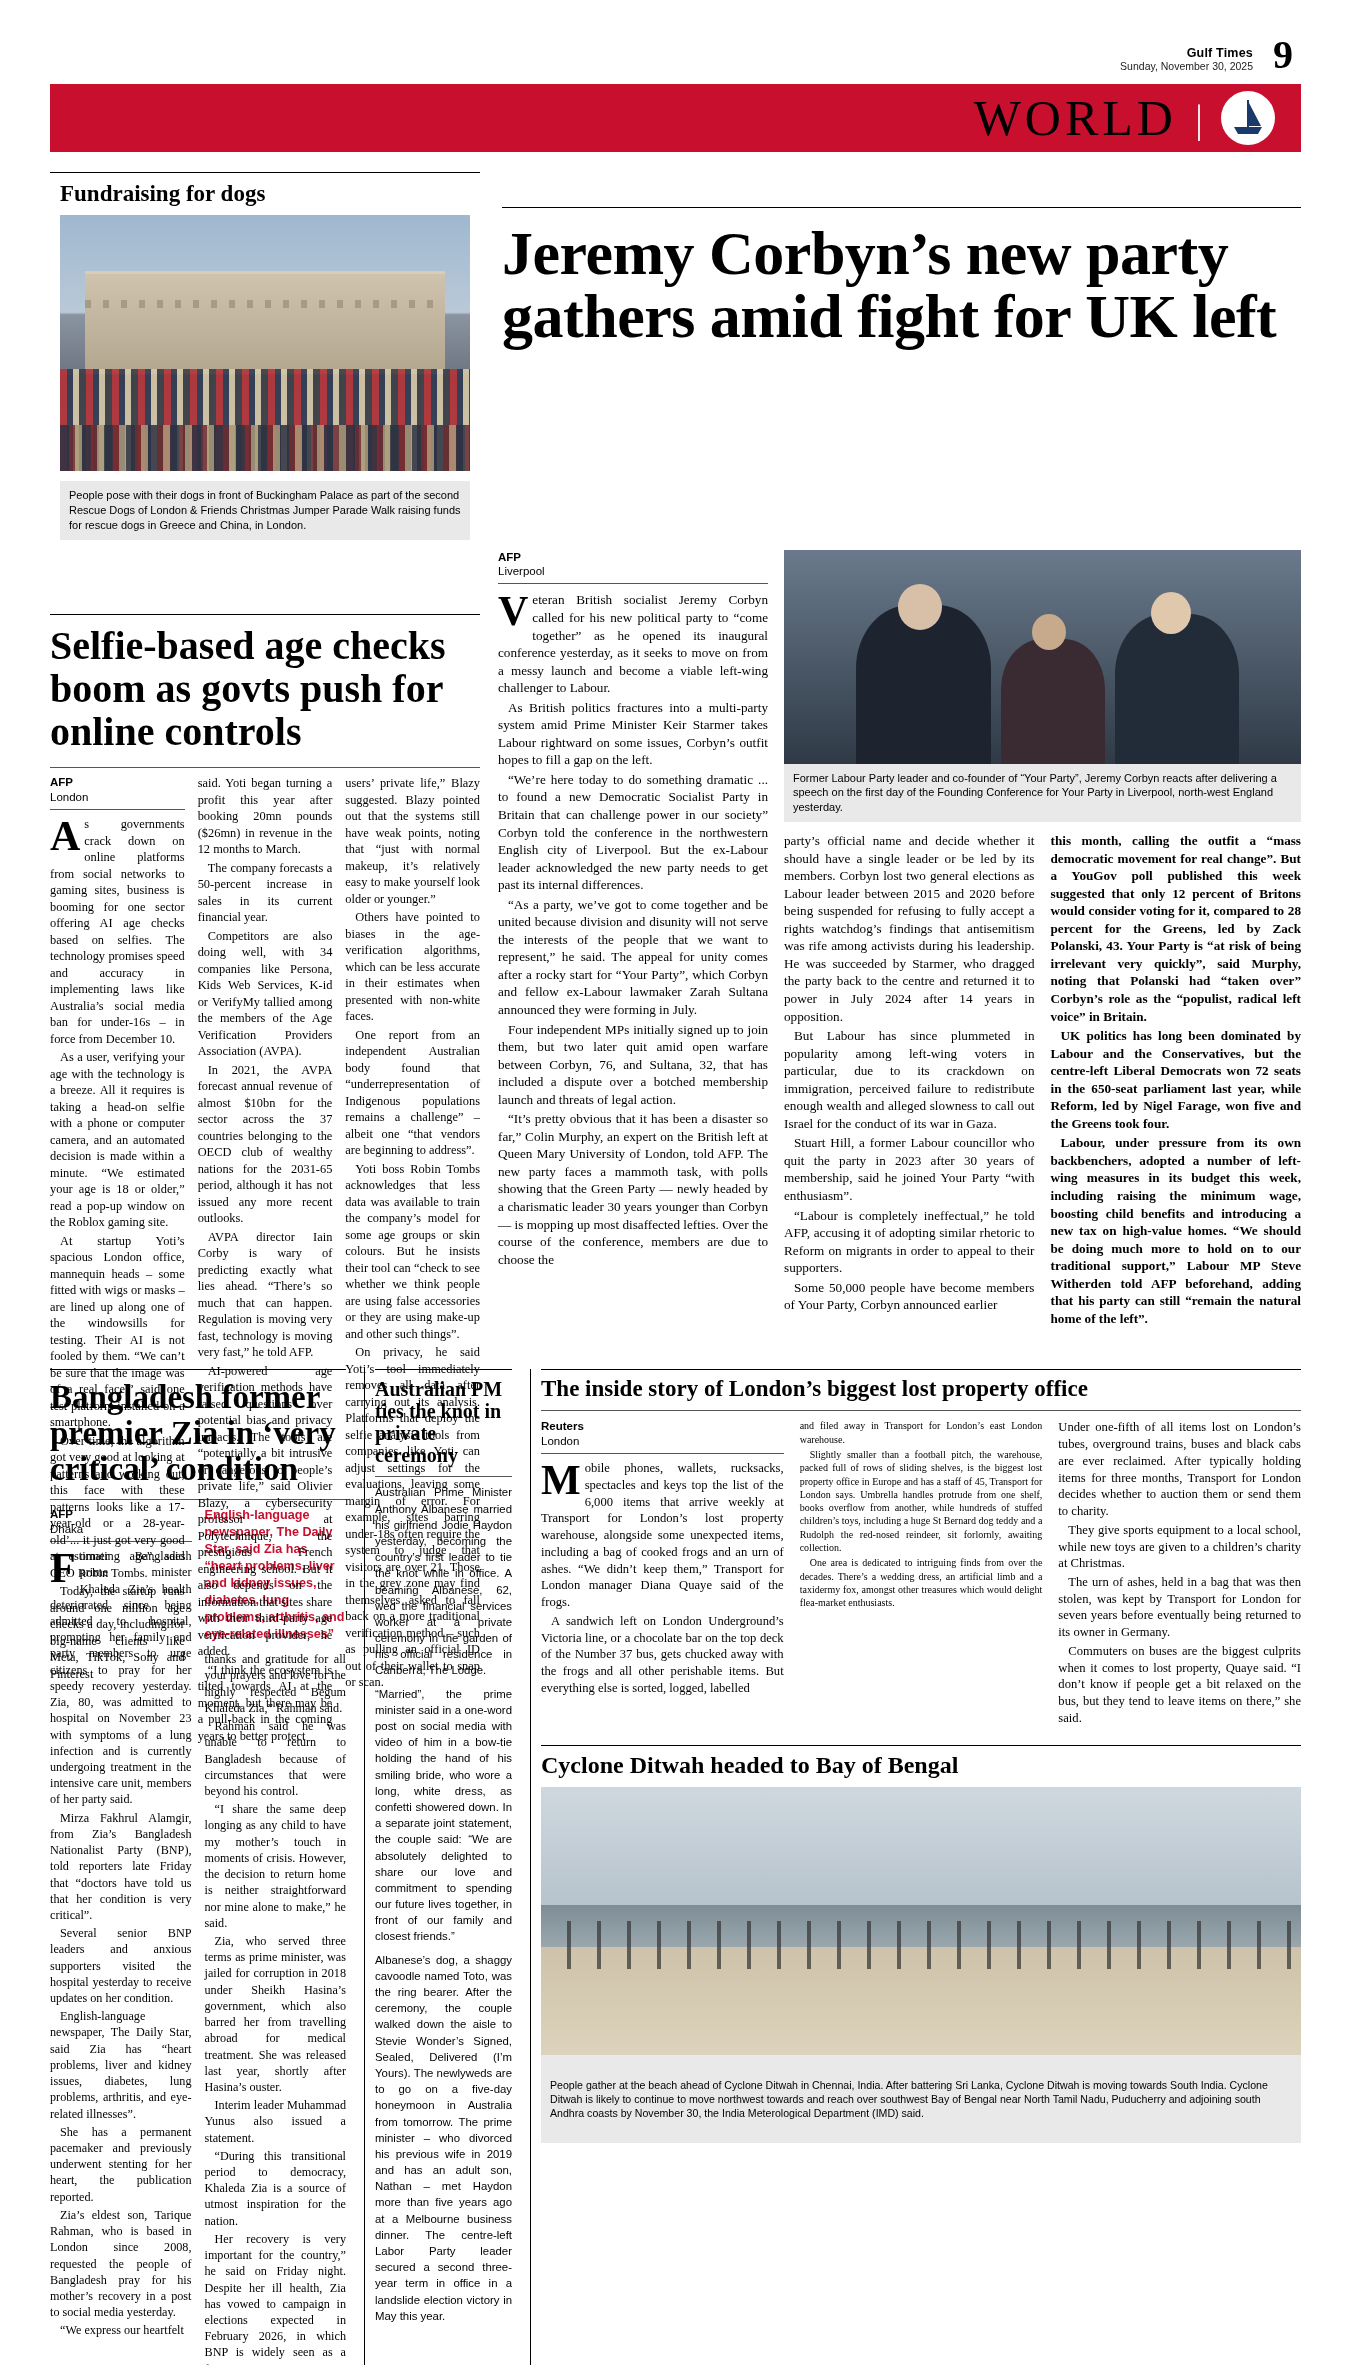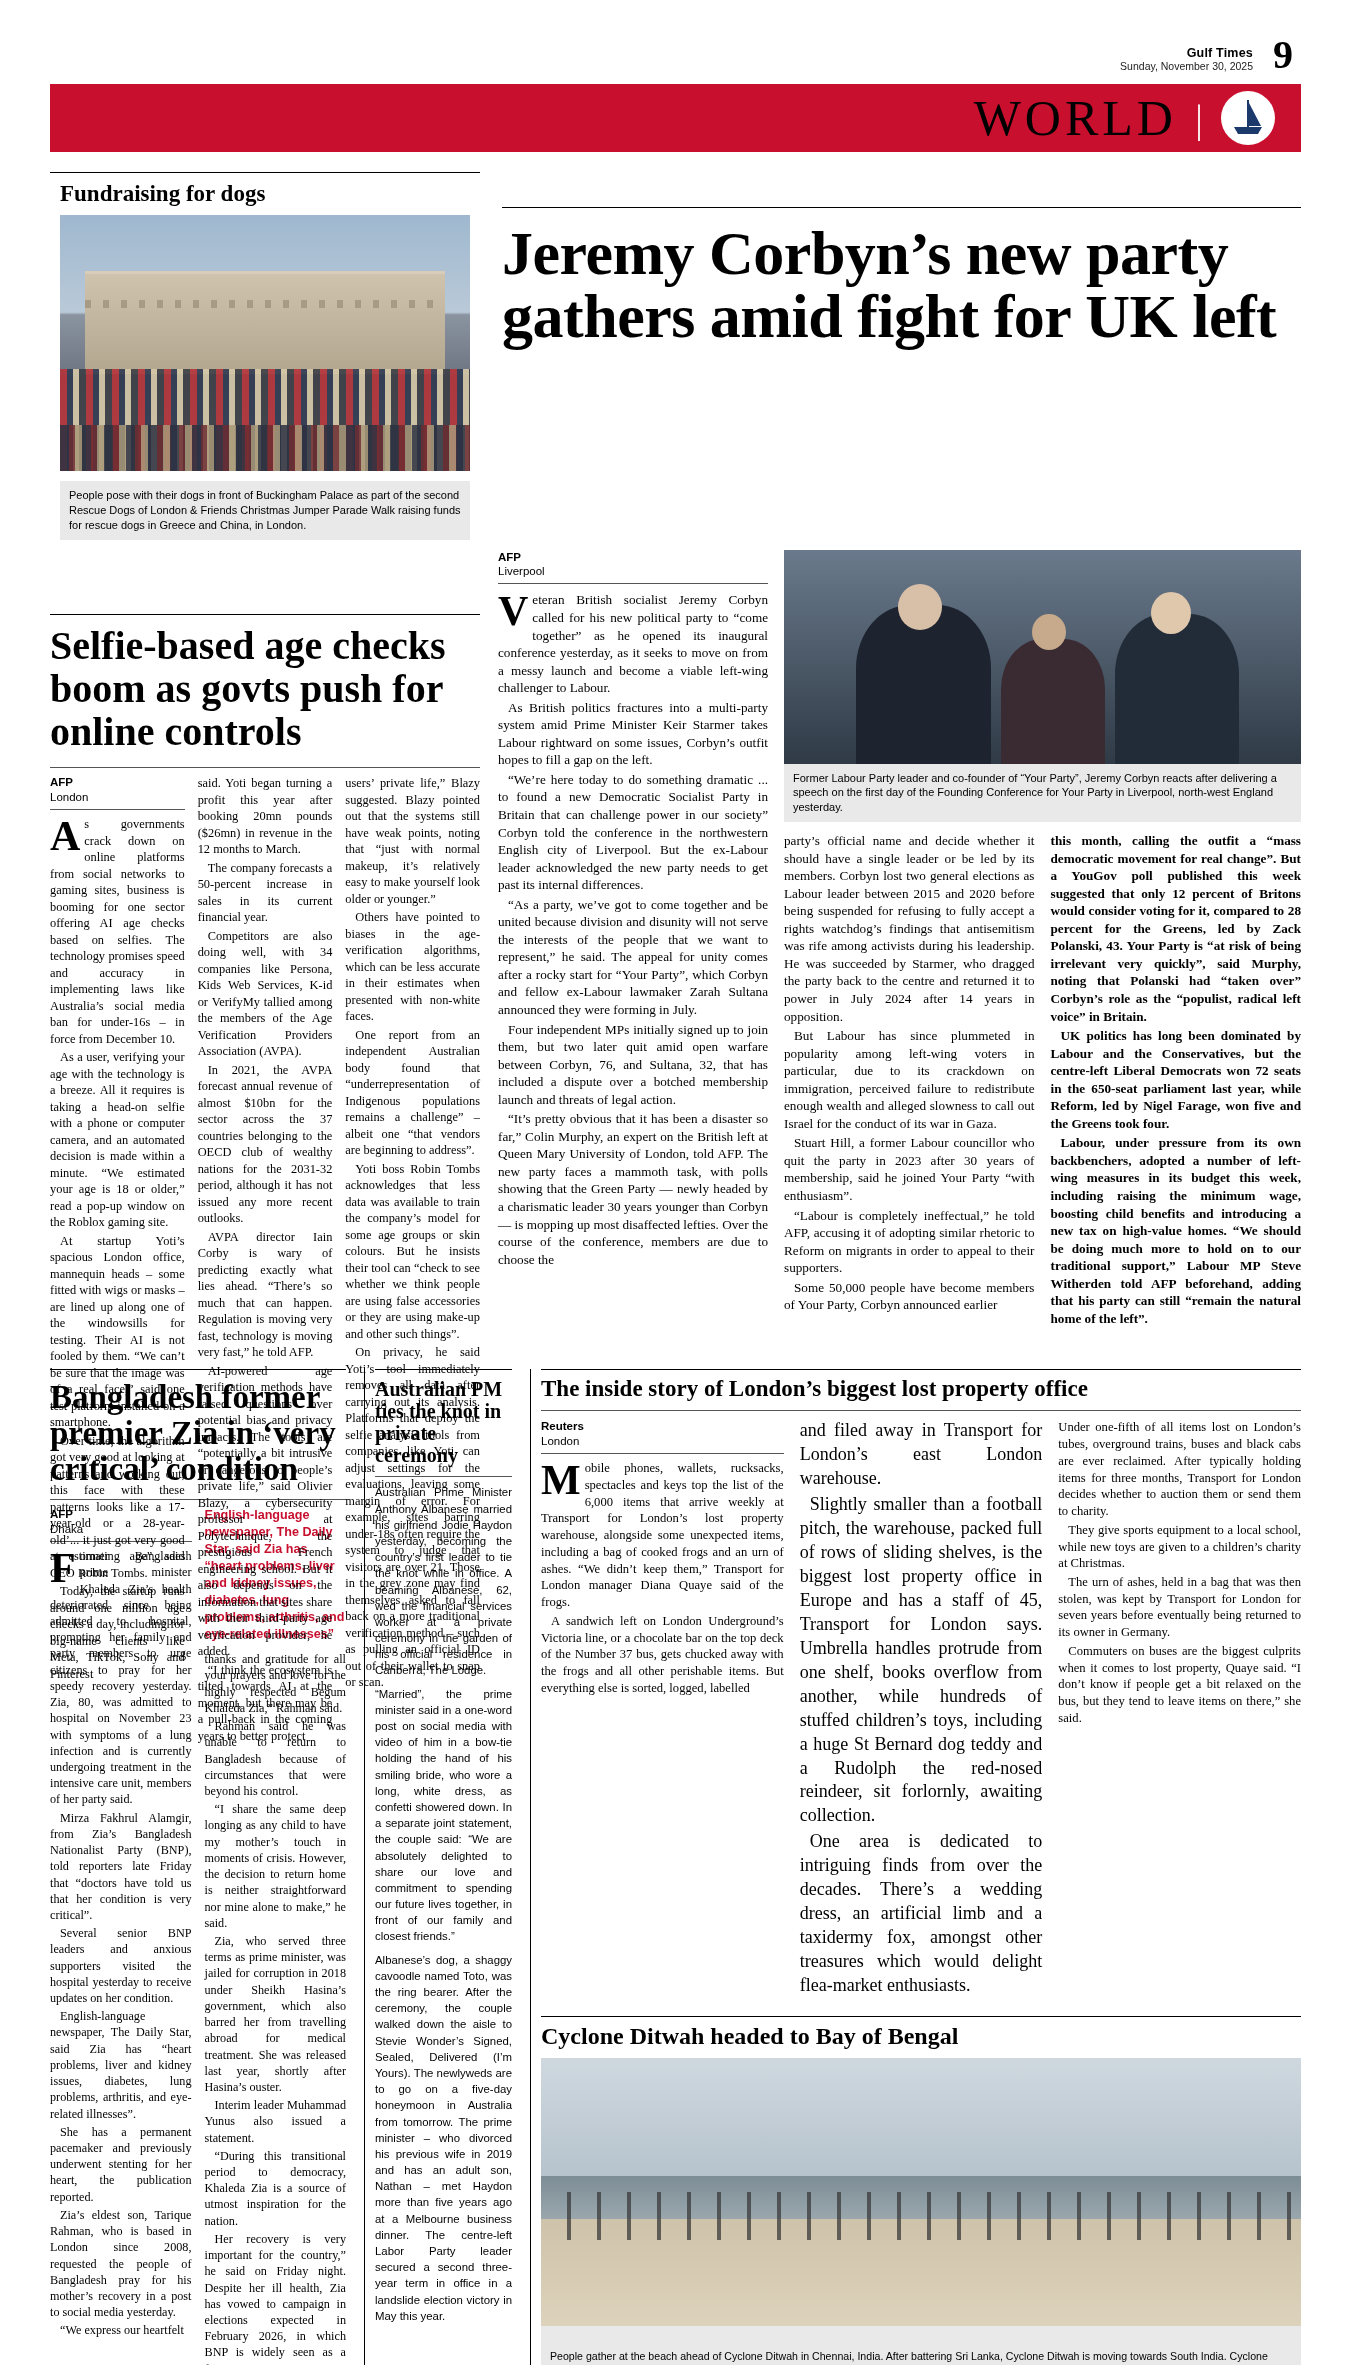--- a/index.html
+++ b/index.html
@@ -359,21 +359,21 @@
             <p>At startup Yoti’s spacious London office, mannequin heads – some fitted with wigs or masks – are lined up along one of the windowsills for testing. Their AI is not fooled by them. “We can’t be sure that the image was of a real face,” said one test platform installed on a smartphone.</p>
             <p>Over time, the algorithm got very good at looking at patterns and working out, this face with these patterns looks like a 17-year-old or a 28-year-old’... it just got very good at estimating age”, said CEO Robin Tombs.</p>
             <p>Today, the startup runs around one million age checks a day, including for big-name clients like Meta, TikTok, Sony and Pinterest</p>
           </div>
         </div>
         <div style="flex:1;" class="col-text">
           <div style="font-size:12.4px;">
             <p class="first">said. Yoti began turning a profit this year after booking 20mn pounds ($26mn) in revenue in the 12 months to March.</p>
             <p>The company forecasts a 50-percent increase in sales in its current financial year.</p>
             <p>Competitors are also doing well, with 34 companies like Persona, Kids Web Services, K-id or VerifyMy tallied among the members of the Age Verification Providers Association (AVPA).</p>
-            <p>In 2021, the AVPA forecast annual revenue of almost $10bn for the sector across the 37 countries belonging to the OECD club of wealthy nations for the 2031-32 period, although it has not issued any more recent outlooks.</p>
+            <p>In 2021, the AVPA forecast annual revenue of almost $10bn for the sector across the 37 countries belonging to the OECD club of wealthy nations for the 2031-65 period, although it has not issued any more recent outlooks.</p>
             <p>AVPA director Iain Corby is wary of predicting exactly what lies ahead. “There’s so much that can happen. Regulation is moving very fast, technology is moving very fast,” he told AFP.</p>
             <p>AI-powered age verification methods have raised questions over potential bias and privacy impacts. The tools are “potentially a bit intrusive or dangerous to people’s private life,” said Olivier Blazy, a cybersecurity professor at Polytechnique, the prestigious French engineering school. But it also depends on the information that sites share with their third-party age verification provider, he added.</p>
             <p>“I think the ecosystem is tilted towards AI at the moment, but there may be a pull-back in the coming years to better protect</p>
           </div>
         </div>
         <div style="flex:1;" class="col-text">
           <div style="font-size:12.4px;">
             <p class="first">users’ private life,” Blazy suggested. Blazy pointed out that the systems still have weak points, noting that “just with normal makeup, it’s relatively easy to make yourself look older or younger.”</p>
             <p>Others have pointed to biases in the age-verification algorithms, which can be less accurate in their estimates when presented with non-white faces.</p>
             <p>One report from an independent Australian body found that “underrepresentation of Indigenous populations remains a challenge” – albeit one “that vendors are beginning to address”.</p>
@@ -444,21 +444,21 @@
               <span>Reuters</span><br>
               <span class="loc">London</span>
             </div>
             <hr class="rule-thin" style="margin:4px 0 6px 0;">
             <div class="col-text" style="font-size:12.6px;">
               <p class="first dropcap">Mobile phones, wallets, rucksacks, spectacles and keys top the list of the 6,000 items that arrive weekly at Transport for London’s lost property warehouse, alongside some unexpected items, including a bag of cooked frogs and an urn of ashes. “We didn’t keep them,” Transport for London manager Diana Quaye said of the frogs.</p>
               <p>A sandwich left on London Underground’s Victoria line, or a chocolate bar on the top deck of the Number 37 bus, gets chucked away with the frogs and all other perishable items. But everything else is sorted, logged, labelled</p>
             </div>
           </div>
           <div style="flex:1;" class="col-text">
-            <div style="font-size:18px;">
+            <div style="font-size:10px;">
               <p class="first">and filed away in Transport for London’s east London warehouse.</p>
               <p>Slightly smaller than a football pitch, the warehouse, packed full of rows of sliding shelves, is the biggest lost property office in Europe and has a staff of 45, Transport for London says. Umbrella handles protrude from one shelf, books overflow from another, while hundreds of stuffed children’s toys, including a huge St Bernard dog teddy and a Rudolph the red-nosed reindeer, sit forlornly, awaiting collection.</p>
               <p>One area is dedicated to intriguing finds from over the decades. There’s a wedding dress, an artificial limb and a taxidermy fox, amongst other treasures which would delight flea-market enthusiasts.</p>
             </div>
           </div>
           <div style="flex:1;" class="col-text">
             <div style="font-size:12.6px;">
               <p class="first">Under one-fifth of all items lost on London’s tubes, overground trains, buses and black cabs are ever reclaimed. After typically holding items for three months, Transport for London decides whether to auction them or send them to charity.</p>
               <p>They give sports equipment to a local school, while new toys are given to a children’s charity at Christmas.</p>
               <p>The urn of ashes, held in a bag that was then stolen, was kept by Transport for London for seven years before eventually being returned to its owner in Germany.</p>

